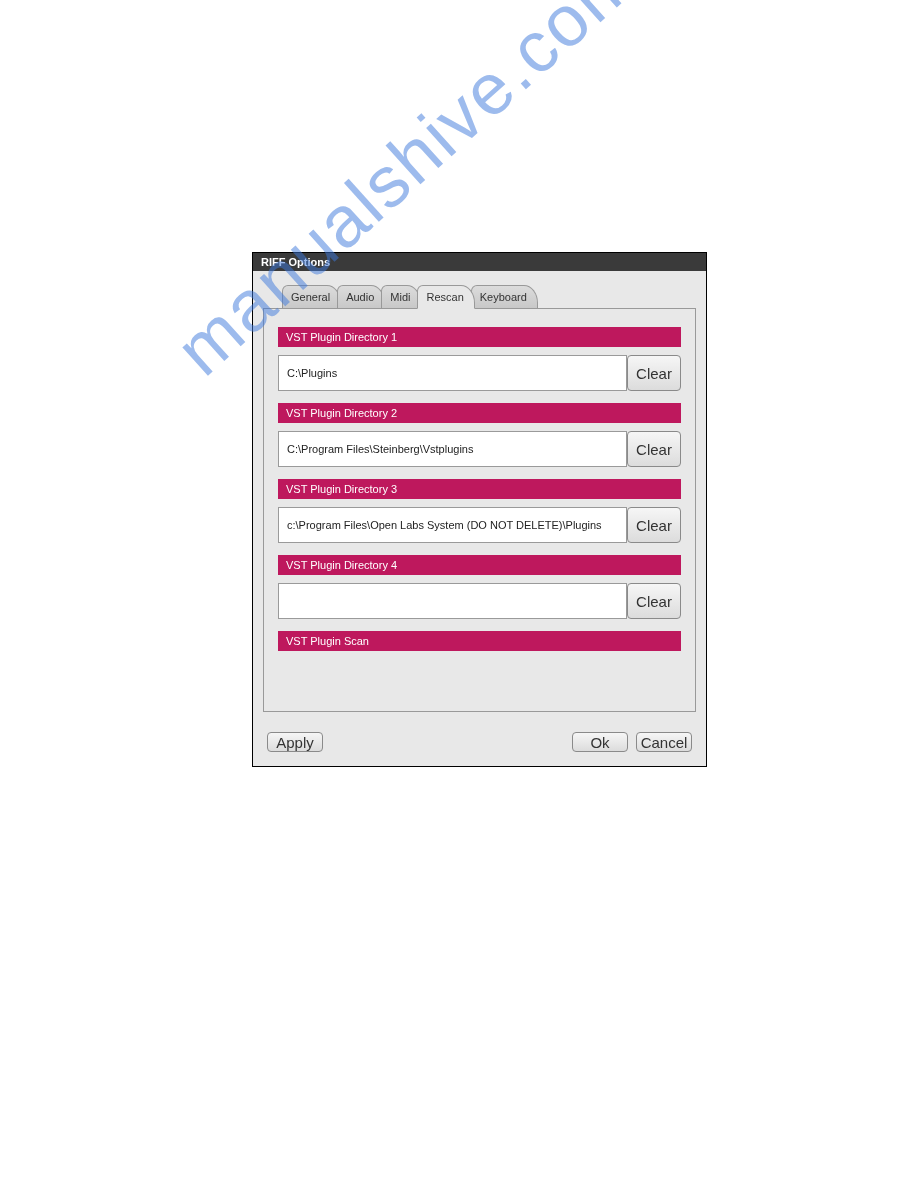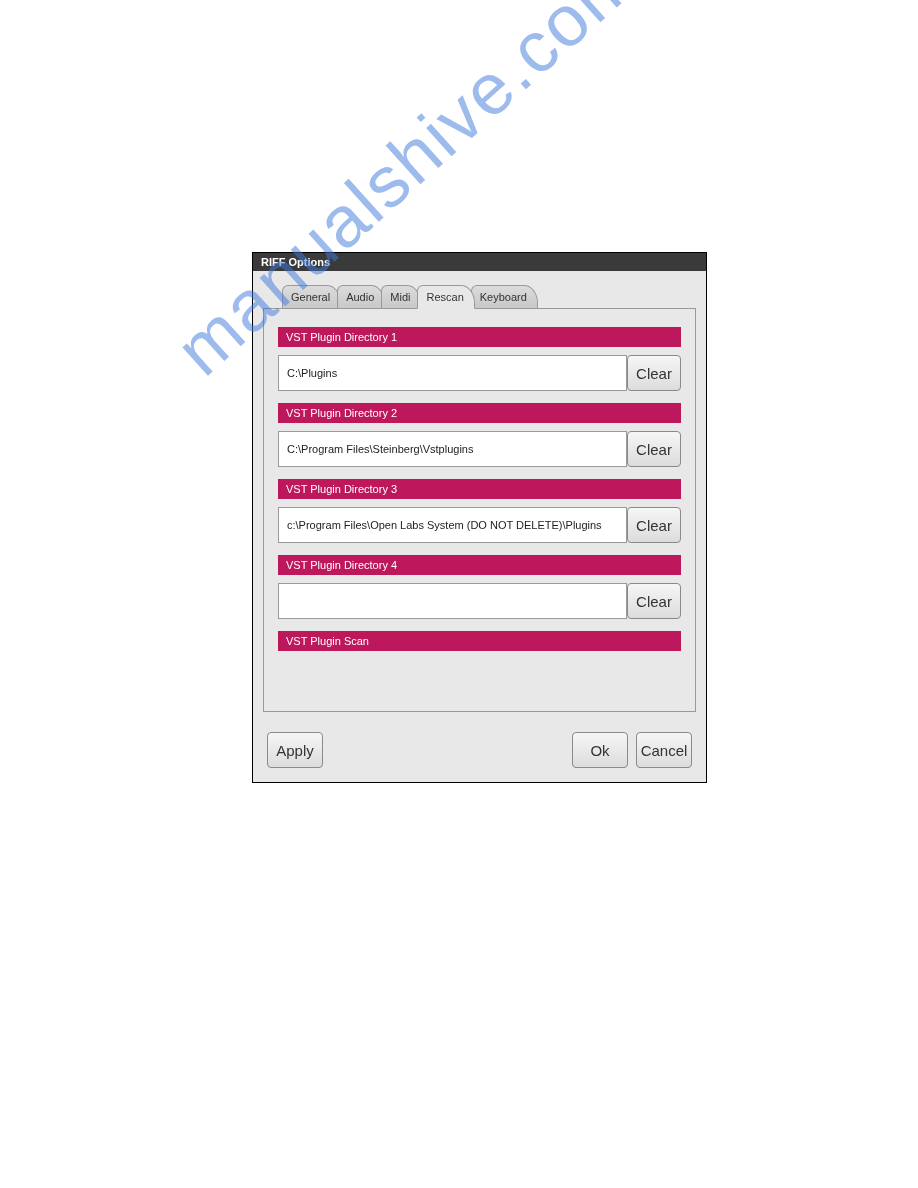--- a/index.html
+++ b/index.html
@@ -110,21 +110,21 @@
     height: 38px;
     line-height: 1.2;
   }
   .dialog-buttons {
     display: flex;
     gap: 8px;
     padding: 10px 14px 14px 14px;
   }
   .btn-main {
     width: 56px;
-    height: 36px;
+    height: 20px;
   }
   .spacer { flex: 1; }
   .watermark {
     position: absolute;
     left: 160px;
     top: 330px;
     font-size: 72px;
     font-family: Arial, sans-serif;
     color: rgba(60,120,220,0.5);
     transform: rotate(-42deg);

